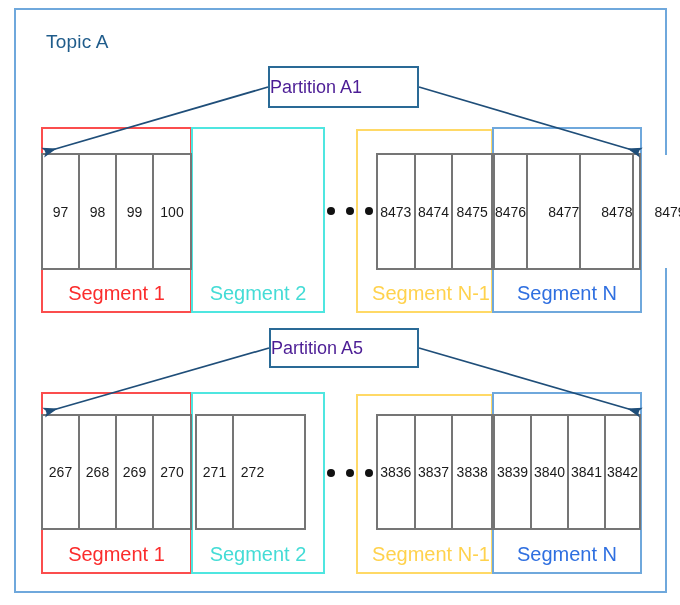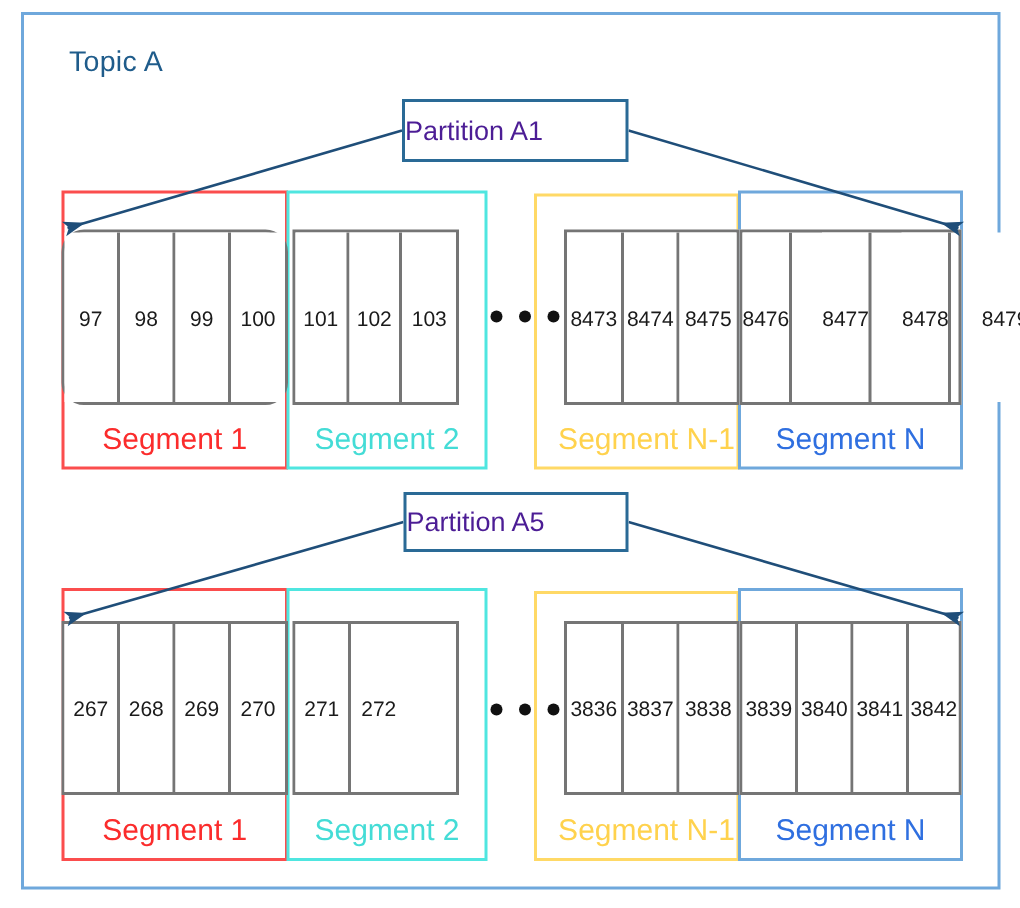--- a/index.html
+++ b/index.html
@@ -138,34 +138,29 @@
     <line x1="419" y1="348" x2="639" y2="412" stroke="#1f4e79" stroke-width="1.7" marker-end="url(#ah)"></line>
   </svg>
 
   <div class="partition-box" style="left:268px; top:66px; width:151px; height:42px;">
     <span>Partition A1</span>
   </div>
 
   <div class="segment c-red" style="left:41px; top:127px; width:151px; height:186px;">
     <div class="seg-label">Segment 1</div>
   </div>
-  <div class="cellgrid" style="left:41px; top:153px; width:151px; height:117px;border-radius:15px;">
+  <div class="cellgrid" style="left:41px; top:153px; width:151px; height:117px;">
     <div class="cell" style="width:37px">97</div>
     <div class="cell" style="width:37px">98</div>
     <div class="cell" style="width:37px">99</div>
     <div class="cell" style="width:36px">100</div>
   </div>
 
   <div class="segment c-cyan" style="left:191px; top:127px; width:134px; height:186px;">
     <div class="seg-label">Segment 2</div>
-  </div>
-  <div class="cellgrid" style="left:195px; top:153px; width:111px; height:117px;">
-    <div class="cell" style="width:37px">101</div>
-    <div class="cell" style="width:37px">102</div>
-    <div class="cell" style="width:37px">103</div>
   </div>
 
   <div class="ellipsis" style="left:327px; top:207px;">
     <span></span>
       <span></span>
       <span></span>
   </div>
 
   <div class="segment c-yellow" style="left:356px; top:129px; width:137px; height:184px;">
     <div class="seg-label">Segment N-1</div>

